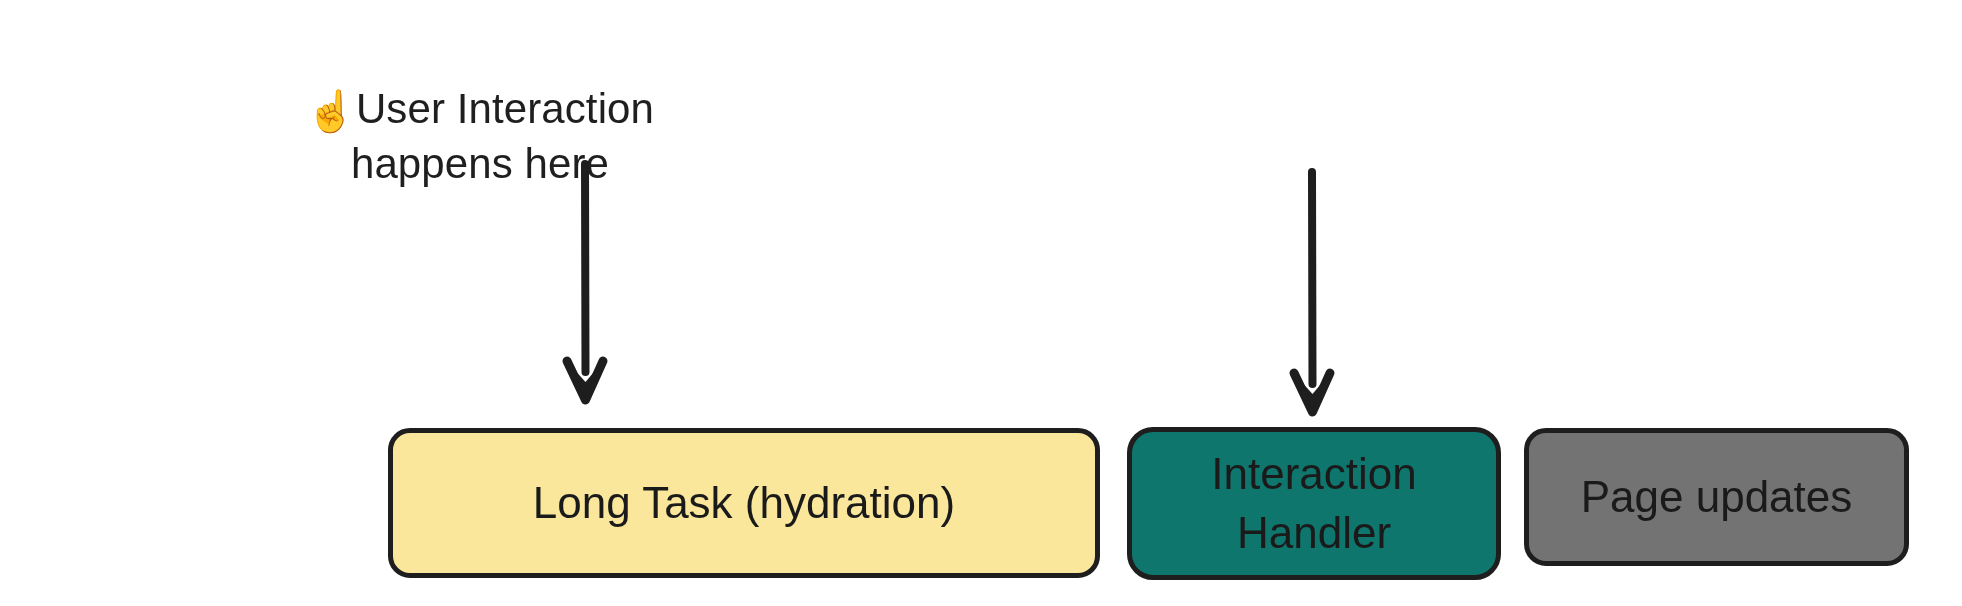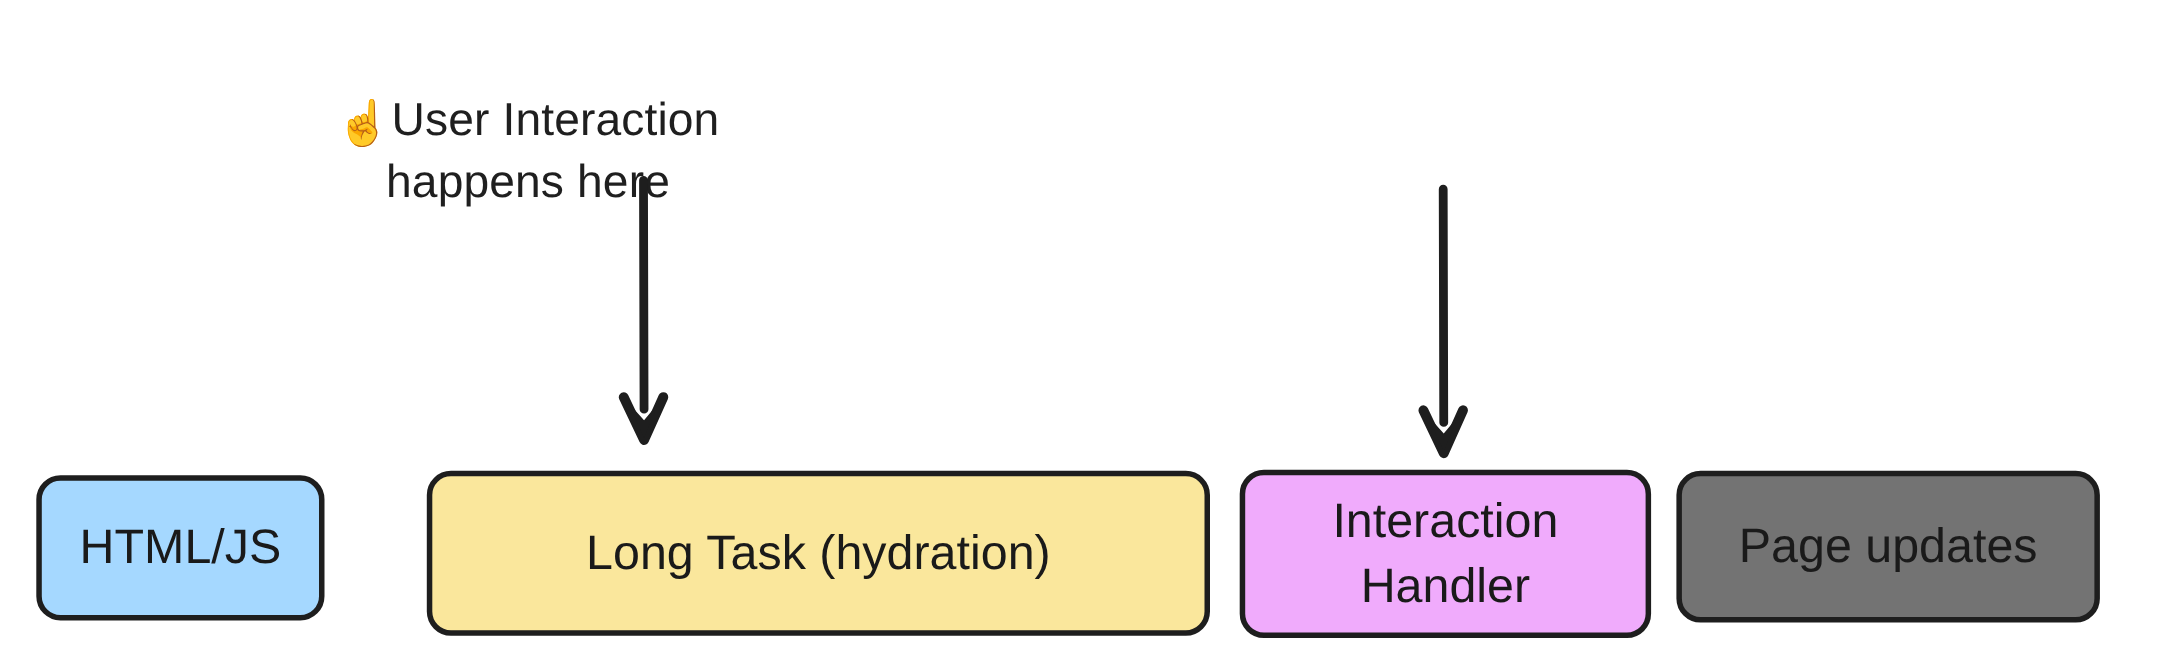--- a/index.html
+++ b/index.html
@@ -122,29 +122,26 @@
     <path d="M27,201 L45.5,240 L63,201" stroke="#1e1e1e" stroke-width="9" stroke-linecap="round" stroke-linejoin="round" fill="none"></path>
     <path d="M31,206 L45.5,238 L59,206 L45.5,222 Z" fill="#1e1e1e"></path>
   </svg>
 
   <svg class="arrow-svg" id="arrow-processed" width="90" height="255" viewBox="0 0 90 255">
     <path d="M47,4 L47.5,216" stroke="#1e1e1e" stroke-width="8" stroke-linecap="round" fill="none"></path>
     <path d="M29,205 L47.5,244 L65,205" stroke="#1e1e1e" stroke-width="9" stroke-linecap="round" stroke-linejoin="round" fill="none"></path>
     <path d="M33,210 L47.5,242 L61,210 L47.5,226 Z" fill="#1e1e1e"></path>
   </svg>
 
-  <div class="box" id="box-html-js" style="background: rgb(165, 216, 255); border-color: rgb(30, 30, 30);">
-    <span>HTML/JS</span>
-  </div>
 
   <div class="box" id="box-long-task" style="background: rgb(250, 231, 156); border-color: rgb(30, 30, 30);">
     <span>Long Task (hydration)</span>
   </div>
 
-  <div class="box" id="box-interaction-handler" style="background: #f0abfc; border-color: rgb(30, 30, 30);">
+  <div class="box" id="box-interaction-handler" style="background: #0f766e; border-color: rgb(30, 30, 30); border-radius: 26px;">
     <span>Interaction
 Handler</span>
   </div>
 
   <div class="box" id="box-page-updates" style="background: #737373; border-color: rgb(30, 30, 30);">
     <span>Page updates</span>
   </div>
 
 </div>
 

